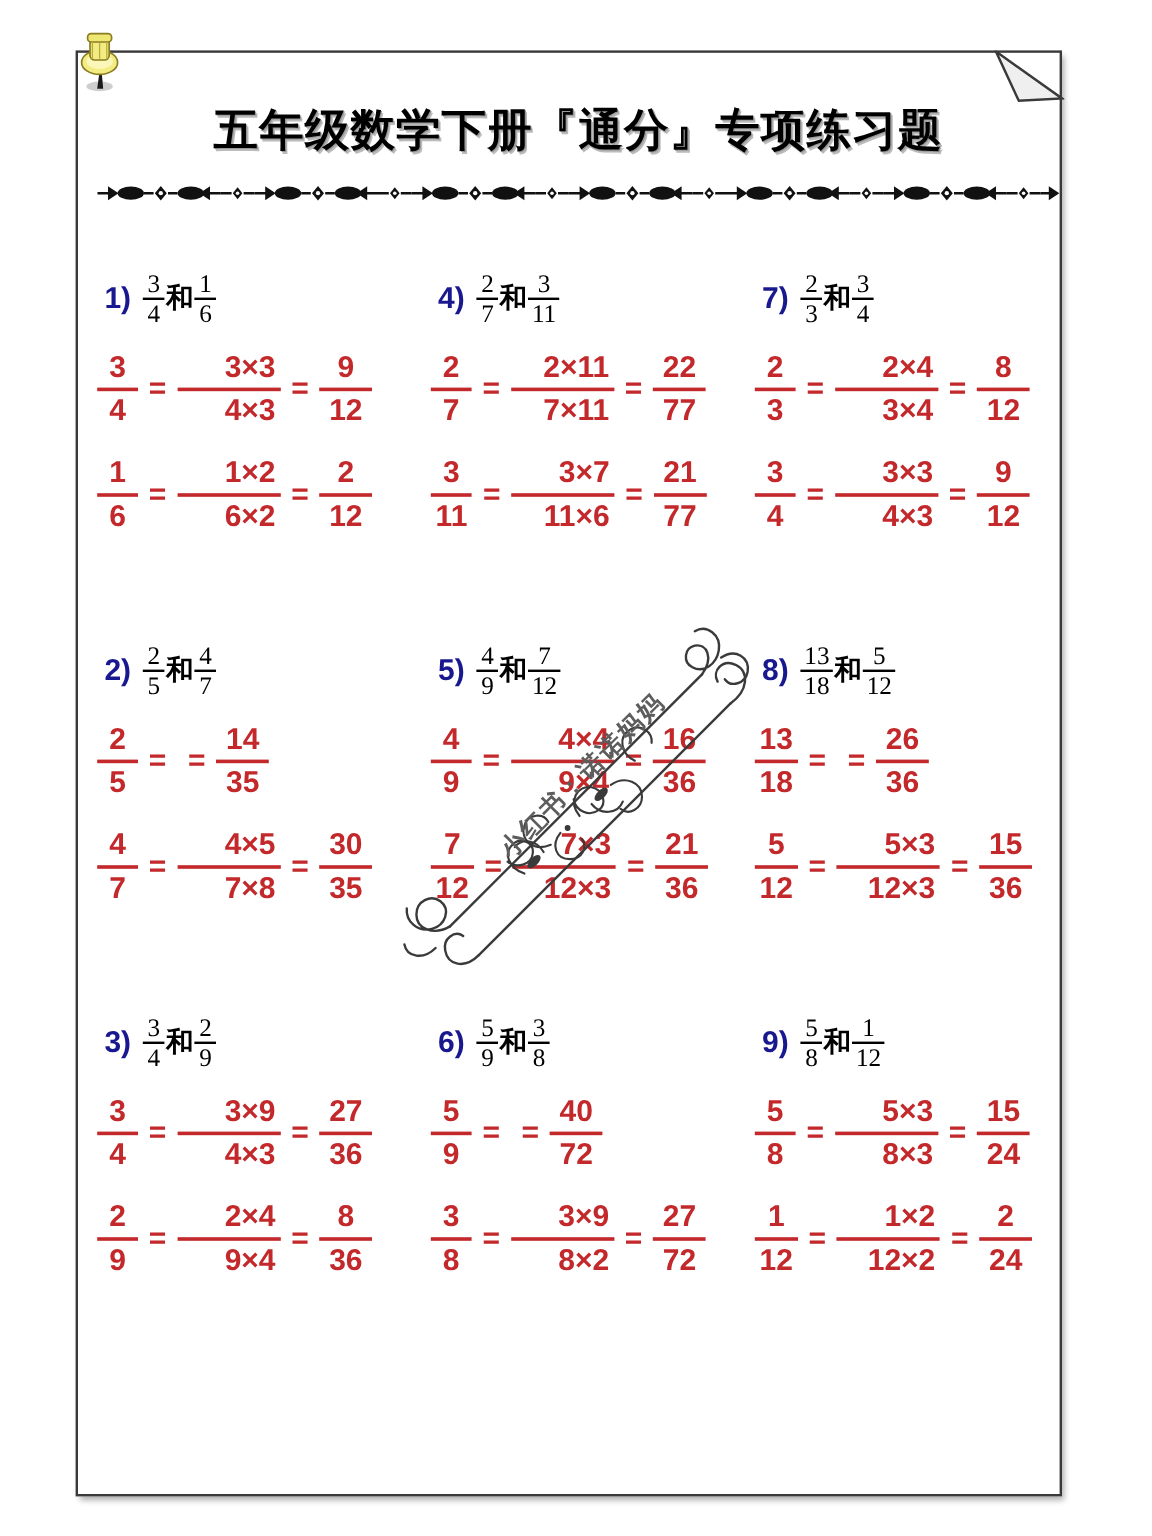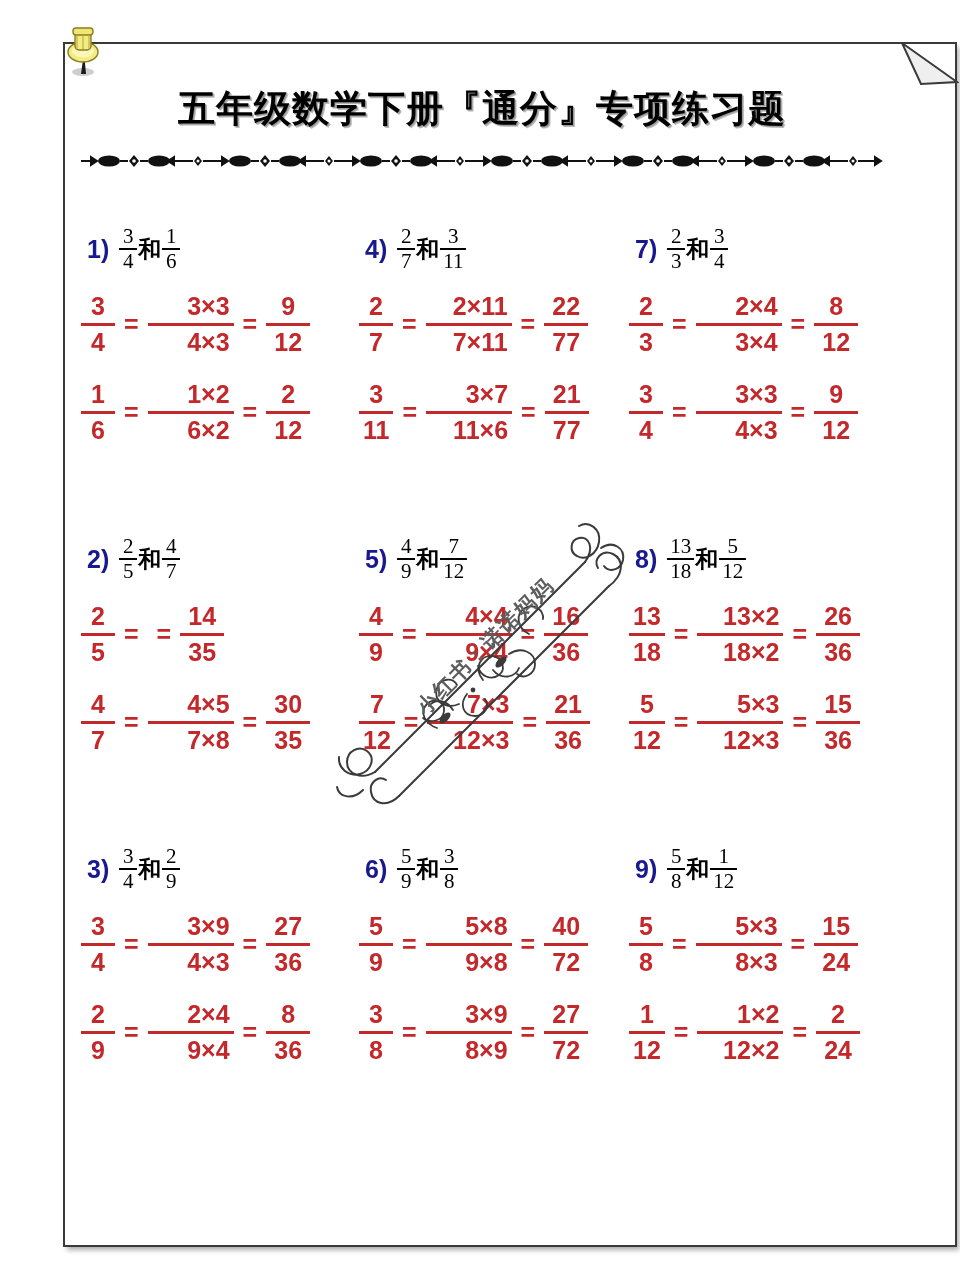--- a/index.html
+++ b/index.html
@@ -13,21 +13,21 @@
     font-family: "Liberation Serif", "DejaVu Serif", serif;
     overflow: hidden;
     position: relative;
   }
 
   
   .page {
     position: absolute;
     left: 63px;
     top: 42px;
-    width: 894px;
+    width: 822px;
     height: 1205px;
     background: #ffffff;
     border: 2px solid #3a3a3a;
     box-sizing: border-box;
     box-shadow: 3px 4px 5px -1px rgba(0,0,0,0.33);
   }
   
   .dogear {
     position: absolute;
     right: -2px;
@@ -555,25 +555,20 @@
           </span>
         </div>
         <div class="work">
           <div class="wrow">
             <span class="wfrac w1">
               <span class="num">13</span>
                 <i class="bar"></i>
                 <span class="den">18</span>
             </span>
             <span class="eq">=</span>
-            <span class="wfrac w2">
-              <span class="num">13×2</span>
-                <i class="bar"></i>
-                <span class="den">18×2</span>
-            </span>
             <span class="eq">=</span>
             <span class="wfrac w3">
               <span class="num">26</span>
                 <i class="bar"></i>
                 <span class="den">36</span>
             </span>
           </div>
           <div class="wrow">
             <span class="wfrac w1">
               <span class="num">5</span>
@@ -672,43 +667,38 @@
           </span>
         </div>
         <div class="work">
           <div class="wrow">
             <span class="wfrac w1">
               <span class="num">5</span>
                 <i class="bar"></i>
                 <span class="den">9</span>
             </span>
             <span class="eq">=</span>
-            <span class="wfrac w2">
-              <span class="num">5×8</span>
-                <i class="bar"></i>
-                <span class="den">9×8</span>
-            </span>
             <span class="eq">=</span>
             <span class="wfrac w3">
               <span class="num">40</span>
                 <i class="bar"></i>
                 <span class="den">72</span>
             </span>
           </div>
           <div class="wrow">
             <span class="wfrac w1">
               <span class="num">3</span>
                 <i class="bar"></i>
                 <span class="den">8</span>
             </span>
             <span class="eq">=</span>
             <span class="wfrac w2">
               <span class="num">3×9</span>
                 <i class="bar"></i>
-                <span class="den">8×9</span>
+                <span class="den">8×2</span>
             </span>
             <span class="eq">=</span>
             <span class="wfrac w3">
               <span class="num">27</span>
                 <i class="bar"></i>
                 <span class="den">72</span>
             </span>
           </div>
         </div>
       </div>

